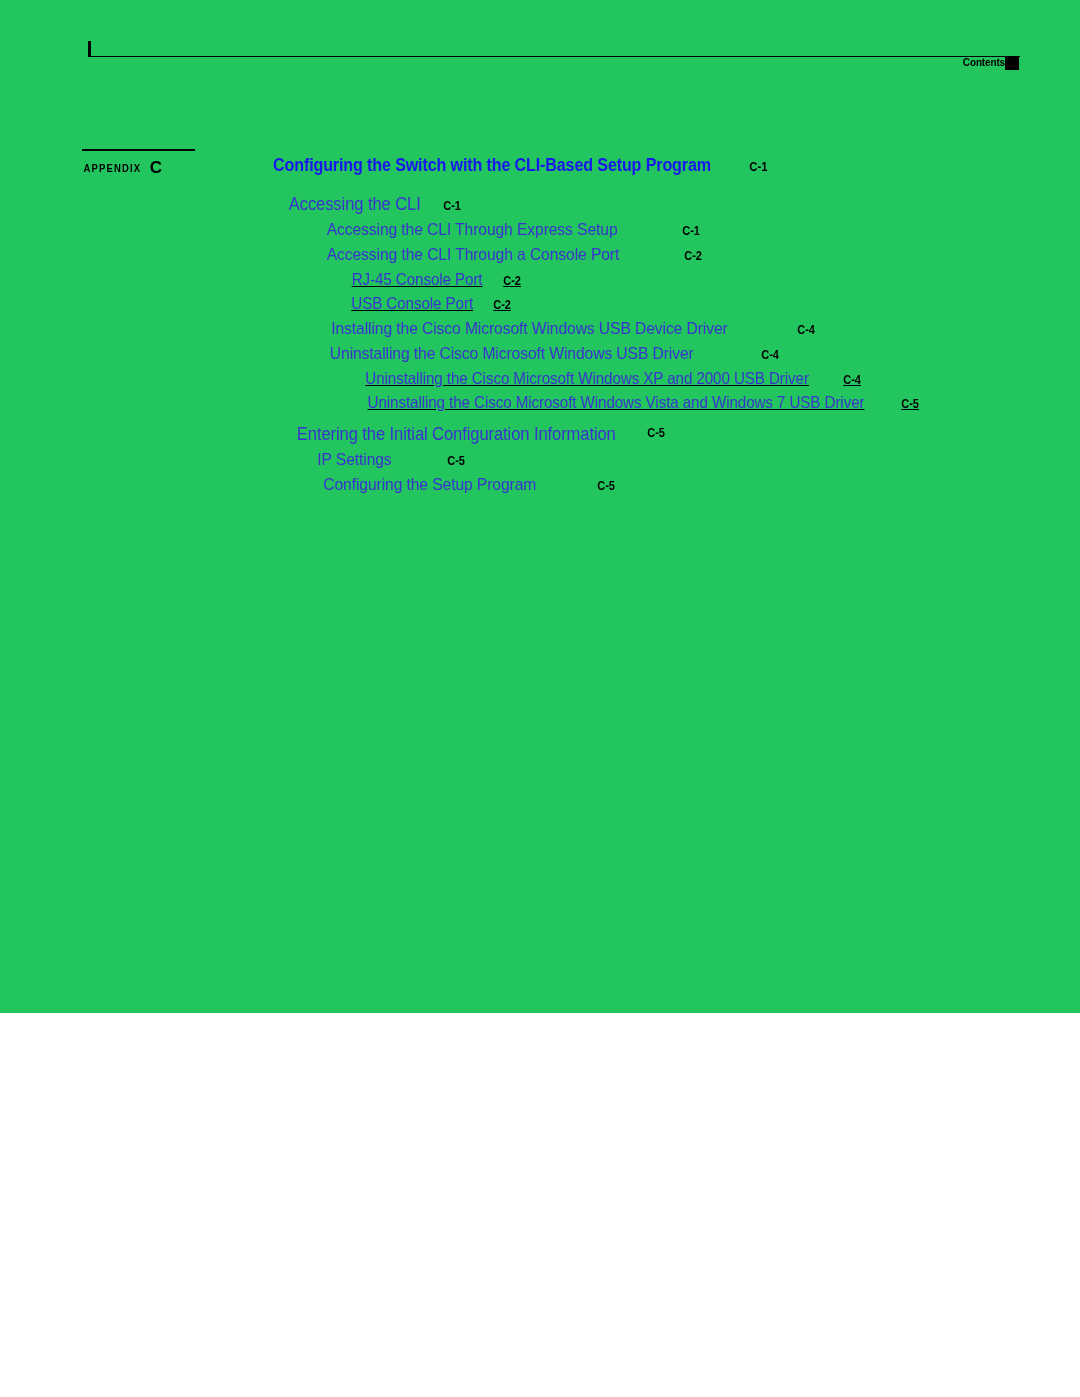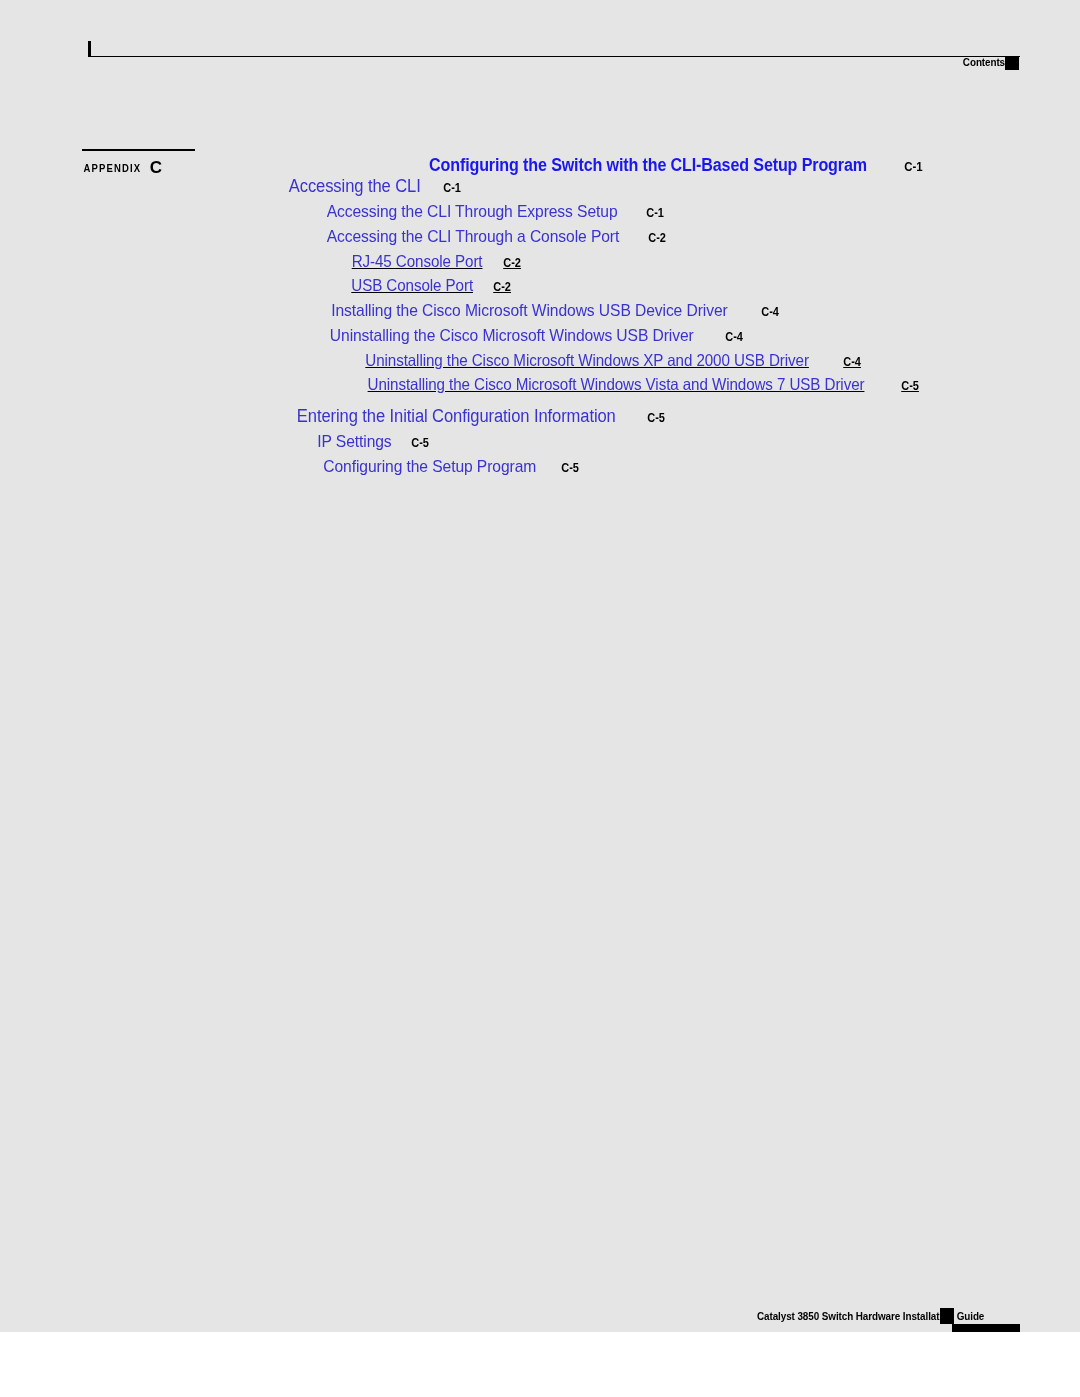--- a/index.html
+++ b/index.html
@@ -5,22 +5,22 @@
 <style>
   html, body {
     margin: 0;
     padding: 0;
     background: #ffffff;
   }
 
   .page {
     position: relative;
     width: 1080px;
-    height: 1332px;
-    background: #e5e5e5;
+    height: 1013px;
+    background: #22c55e;
     font-family: "Liberation Sans", sans-serif;
     overflow: hidden;
   }
 
   
   .page-header {
     position: absolute;
     left: 0;
     top: 0;
     width: 1080px;
@@ -130,22 +130,21 @@
     font-weight: bold;
     color: #000000;
     transform: scaleX(0.88);
     transform-origin: left baseline;
     display: inline-block;
   }
 
   
   .row-chapter {
     margin-left: 254px;
-    margin-bottom: 2px;
-    justify-content: center;
+    margin-bottom: 20px;
   }
   .row-chapter .toc-title {
     font-size: 17.5px;
     font-weight: bold;
     color: #1a16ee;
     letter-spacing: -0.15px;
   }
   .row-chapter .toc-page {
     margin-left: 18px;
     font-size: 13px;
@@ -162,20 +161,21 @@
     letter-spacing: -0.1px;
   }
   .row-l1 .toc-page {
     margin-left: 16px;
   }
 
   
   .row-l2 {
     margin-left: 314px;
     margin-bottom: 8px;
+    gap: 36px;
   }
   .row-l2 .toc-title {
     font-size: 17px;
     color: #3a32cf;
     letter-spacing: -0.1px;
   }
   .row-l2 .toc-page {
     margin-left: 15px;
   }
 
@@ -189,20 +189,21 @@
     font-size: 16.5px;
     color: #3a32cf;
     letter-spacing: -0.1px;
   }
   .row-l3 .toc-page {
     margin-left: 14px;
   }
 
   .gap-before {
     margin-top: 14px;
+    align-items: center;
   }
 
   
   .page-footer {
     position: absolute;
     left: 0;
     top: 1300px;
     width: 1080px;
     height: 97px;
   }

